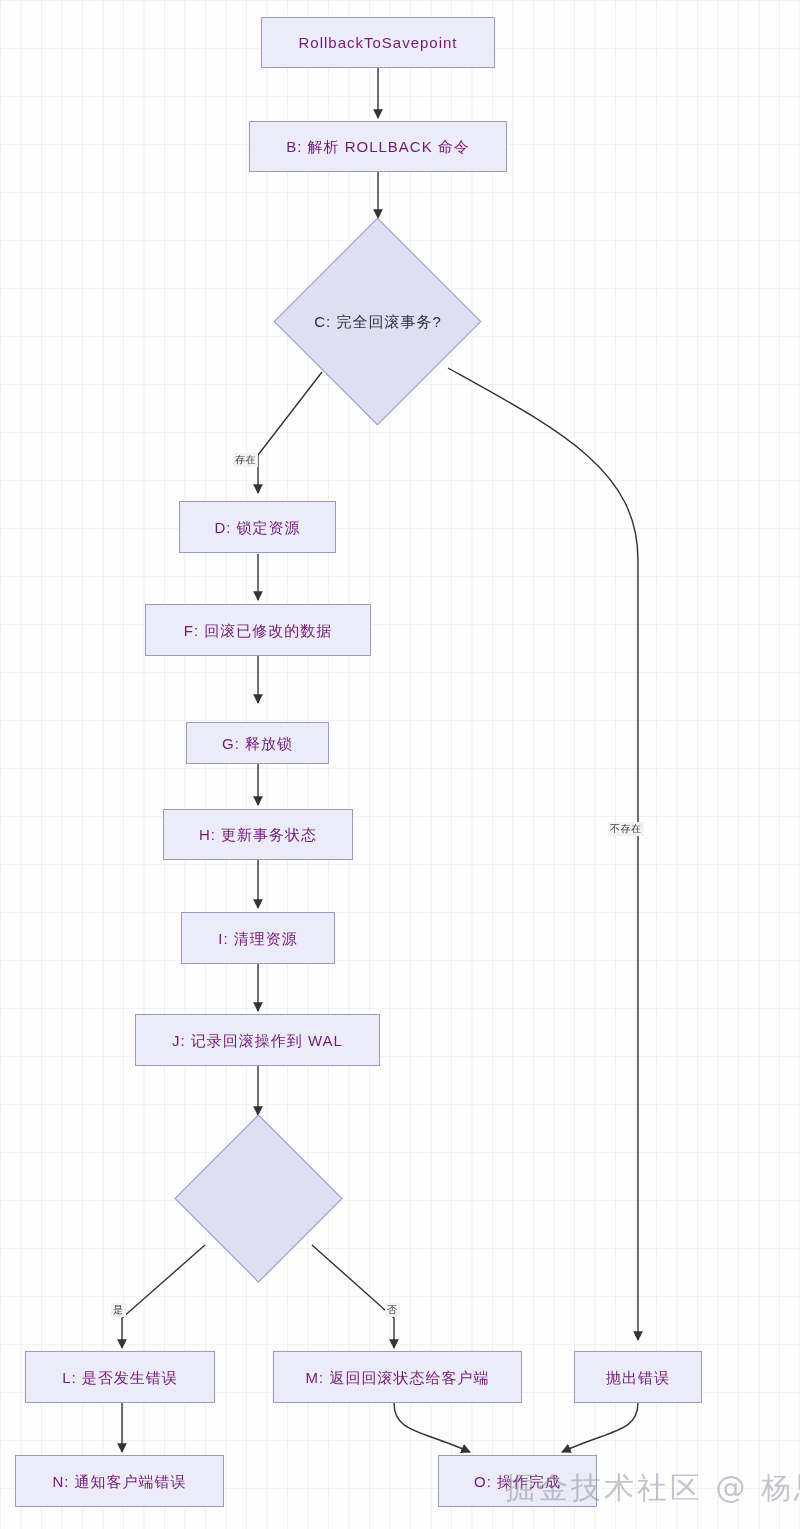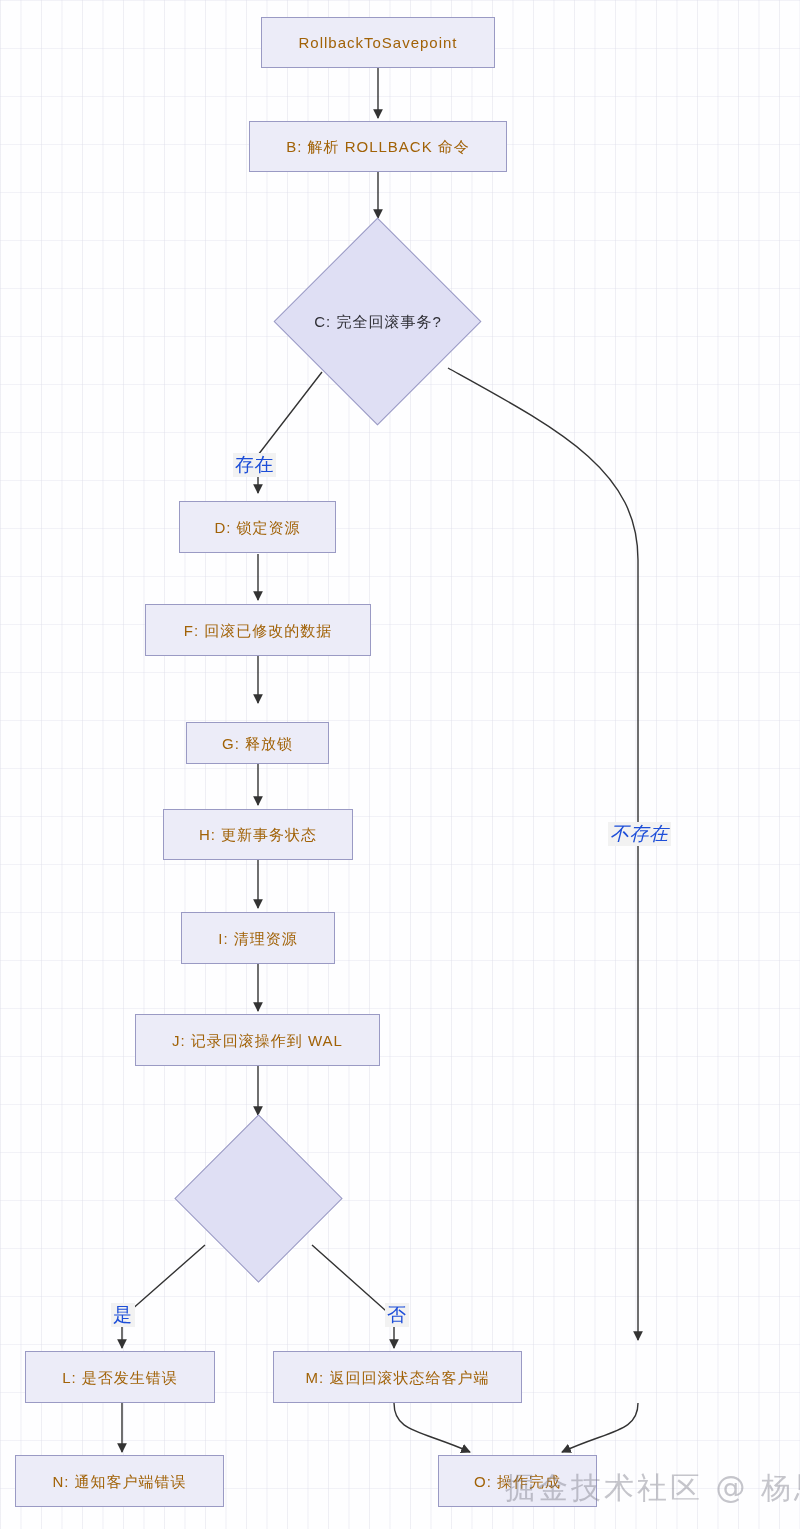--- a/index.html
+++ b/index.html
@@ -26,21 +26,21 @@
     pointer-events: none;
   }
   .node {
     position: absolute;
     box-sizing: border-box;
     background: #ececf8;
     border: 1px solid #9a9ac4;
     display: flex;
     align-items: center;
     justify-content: center;
-    color: #a16207;
+    color: #701a75;
     font-size: 15px;
     letter-spacing: 1px;
     white-space: nowrap;
   }
   .node-label {
     display: block;
     line-height: 1;
   }
   .diamond {
     position: absolute;
@@ -60,22 +60,22 @@
     justify-content: center;
     color: #2e2e34;
     font-size: 15px;
     letter-spacing: 1px;
     white-space: nowrap;
     pointer-events: none;
   }
   .edge-label {
     position: absolute;
     background: #f2f2f2;
-    color: #1d4ed8;
-    font-size: 19px;
+    color: #404040;
+    font-size: 10px;
     letter-spacing: 0.5px;
     padding: 1px 2px;
     white-space: nowrap;
     line-height: 1.15;
   }
   #watermark {
     position: absolute;
     left: 505px;
     top: 1468px;
     font-size: 30px;
@@ -126,21 +126,21 @@
 
   <div class="diamond-wrap" style="left:274px; top:218px; width:208px; height:208px;">
     <div class="diamond" style="left:30px; top:30px; width:147px; height:147px;"></div>
   </div>
   <div class="diamond-text" style="left:274px; top:218px; width:208px; height:208px;">
     <span>C: 完全回滚事务?</span>
   </div>
 
   <div class="edge-label" style="left:233px; top:453px;">存在</div>
 
-  <div class="edge-label" style="left:608px; top:822px;font-style:italic;">不存在</div>
+  <div class="edge-label" style="left:608px; top:822px;">不存在</div>
 
   <div class="node" style="left:145px; top:604px; width:226px; height:52px;">
     <span class="node-label">F: 回滚已修改的数据</span>
   </div>
 
   <div class="node" style="left:179px; top:501px; width:157px; height:52px;">
     <span class="node-label">D: 锁定资源</span>
   </div>
 
   <div class="node" style="left:186px; top:722px; width:143px; height:42px;">
@@ -168,20 +168,23 @@
   <div class="edge-label" style="left:385px; top:1303px;">否</div>
 
   <div class="node" style="left:25px; top:1351px; width:190px; height:52px;">
     <span class="node-label">L: 是否发生错误</span>
   </div>
 
   <div class="node" style="left:273px; top:1351px; width:249px; height:52px;">
     <span class="node-label">M: 返回回滚状态给客户端</span>
   </div>
 
+  <div class="node" style="left:574px; top:1351px; width:128px; height:52px;">
+    <span class="node-label">抛出错误</span>
+  </div>
 
   <div class="node" style="left:15px; top:1455px; width:209px; height:52px;">
     <span class="node-label">N: 通知客户端错误</span>
   </div>
 
   <div class="node" style="left:438px; top:1455px; width:159px; height:52px;">
     <span class="node-label">O: 操作完成</span>
   </div>
 
   <div id="watermark">掘金技术社区 @ 杨思雨</div>

